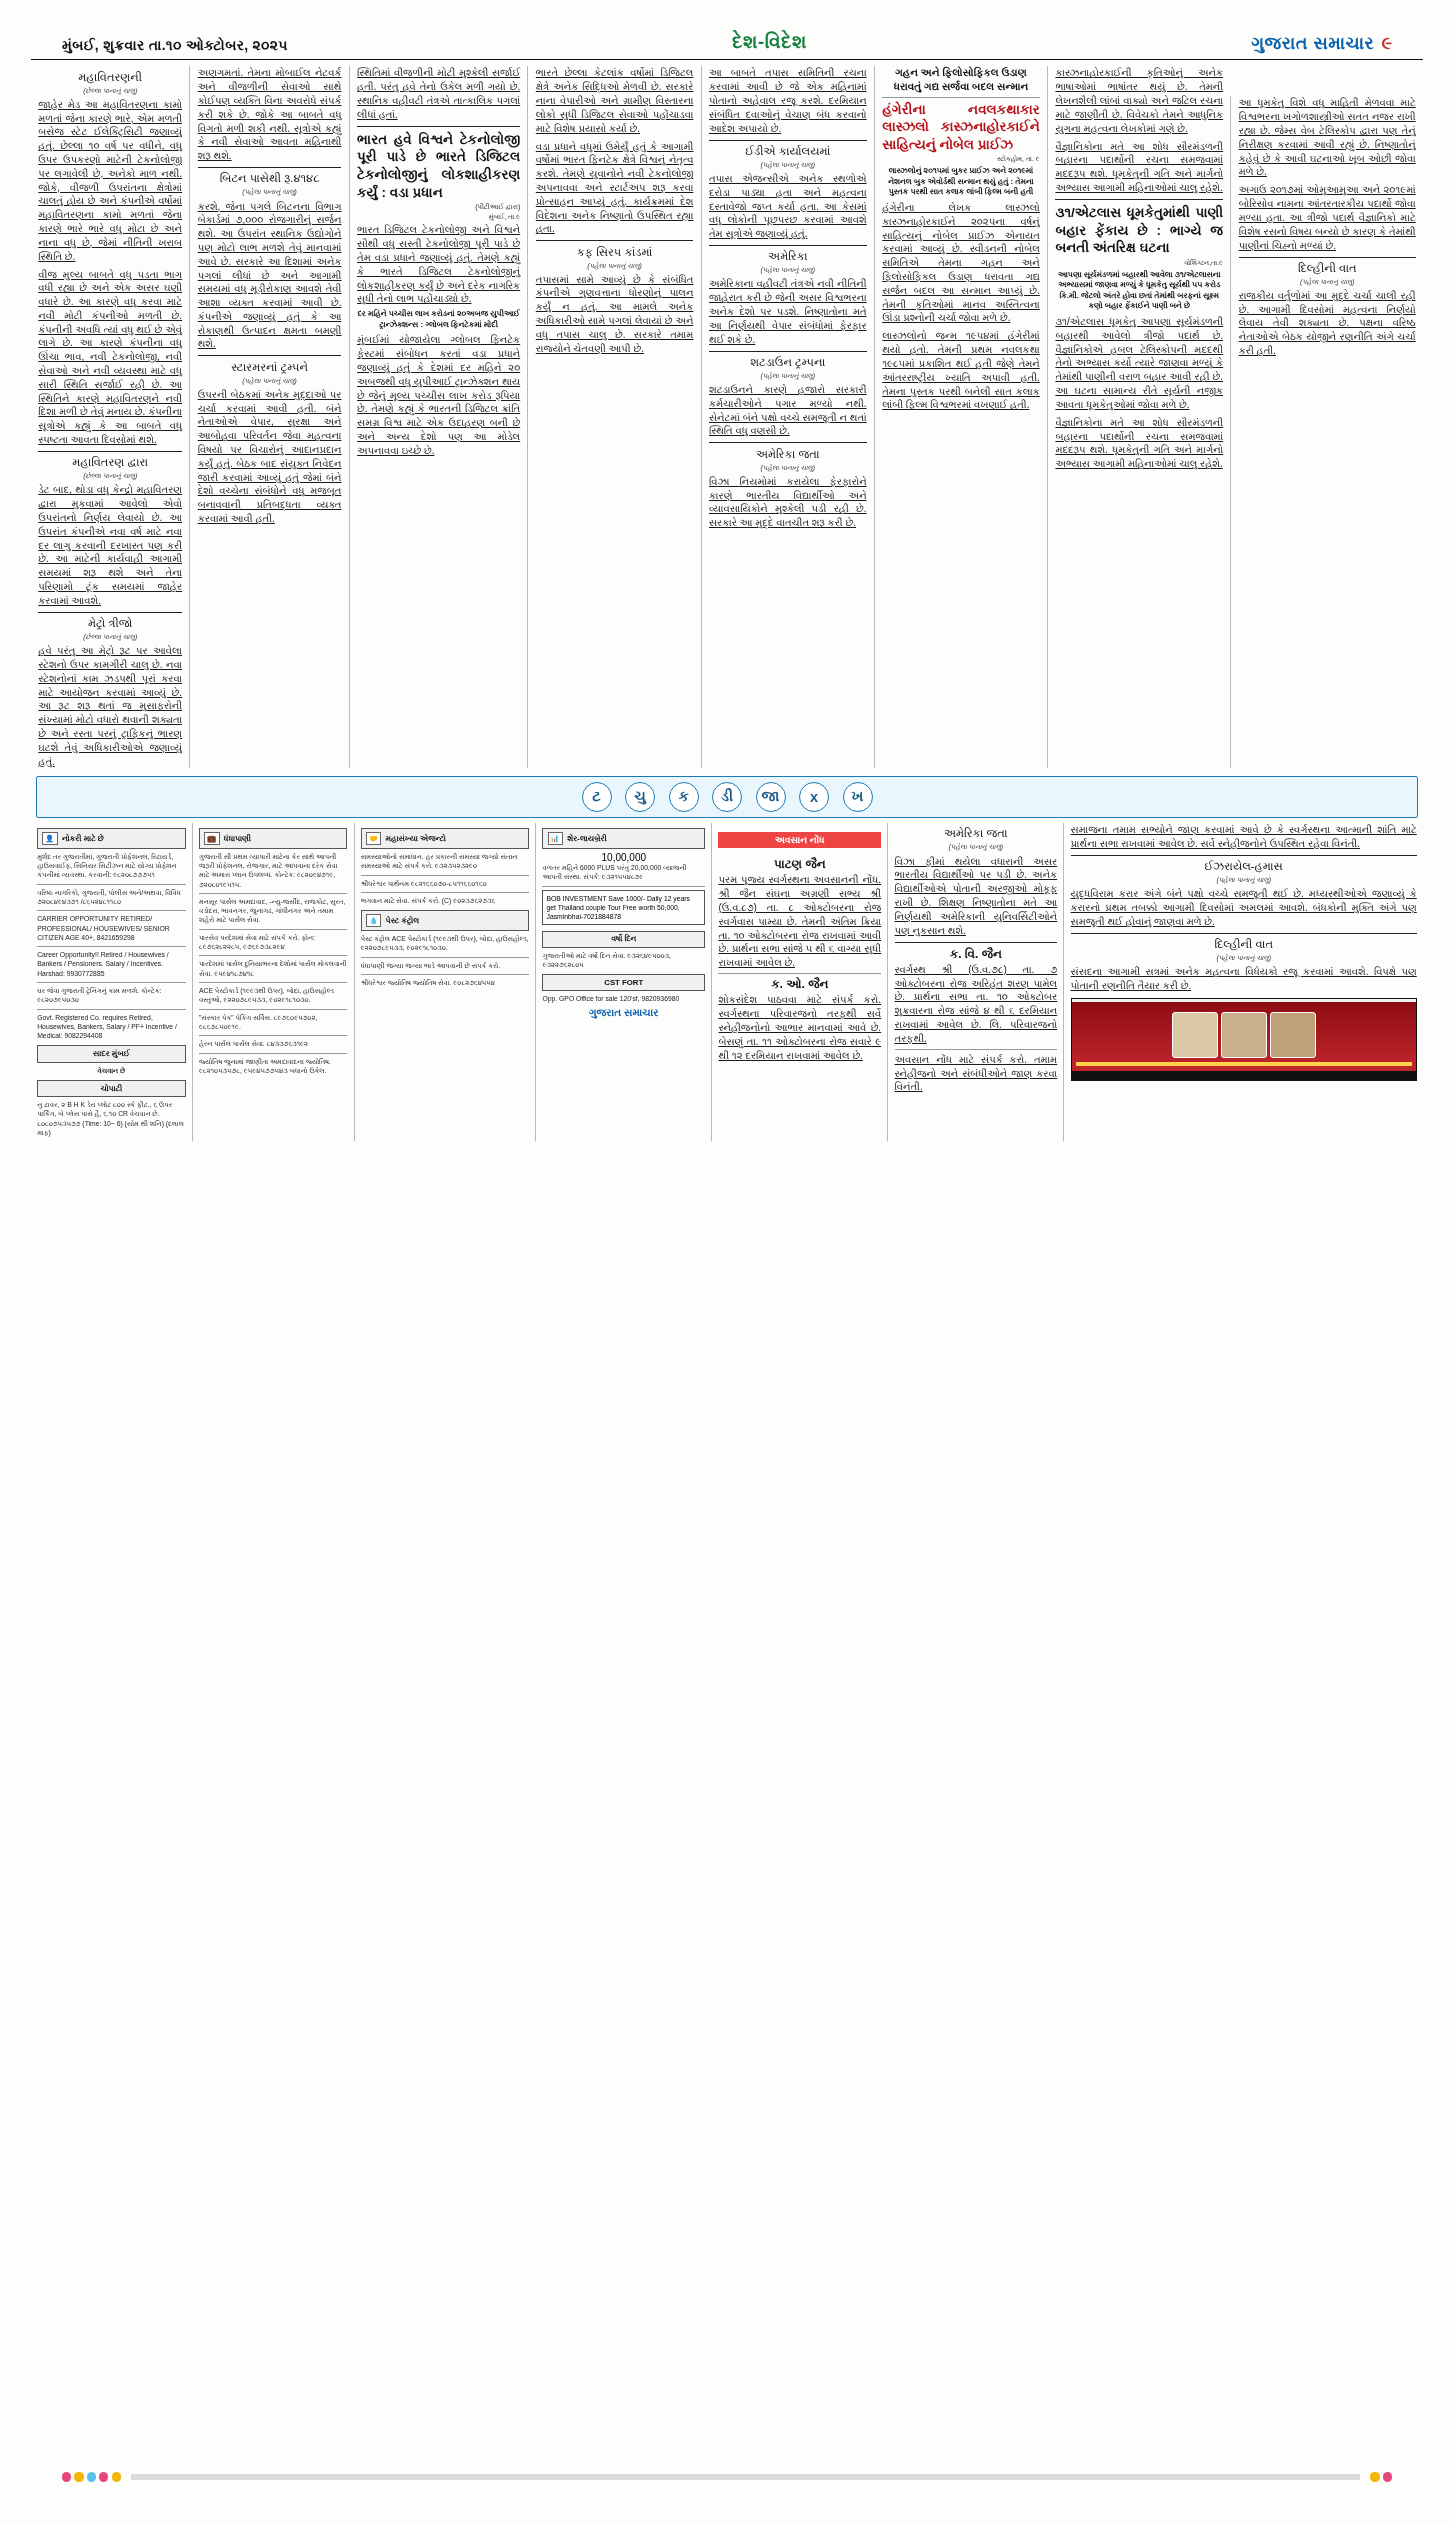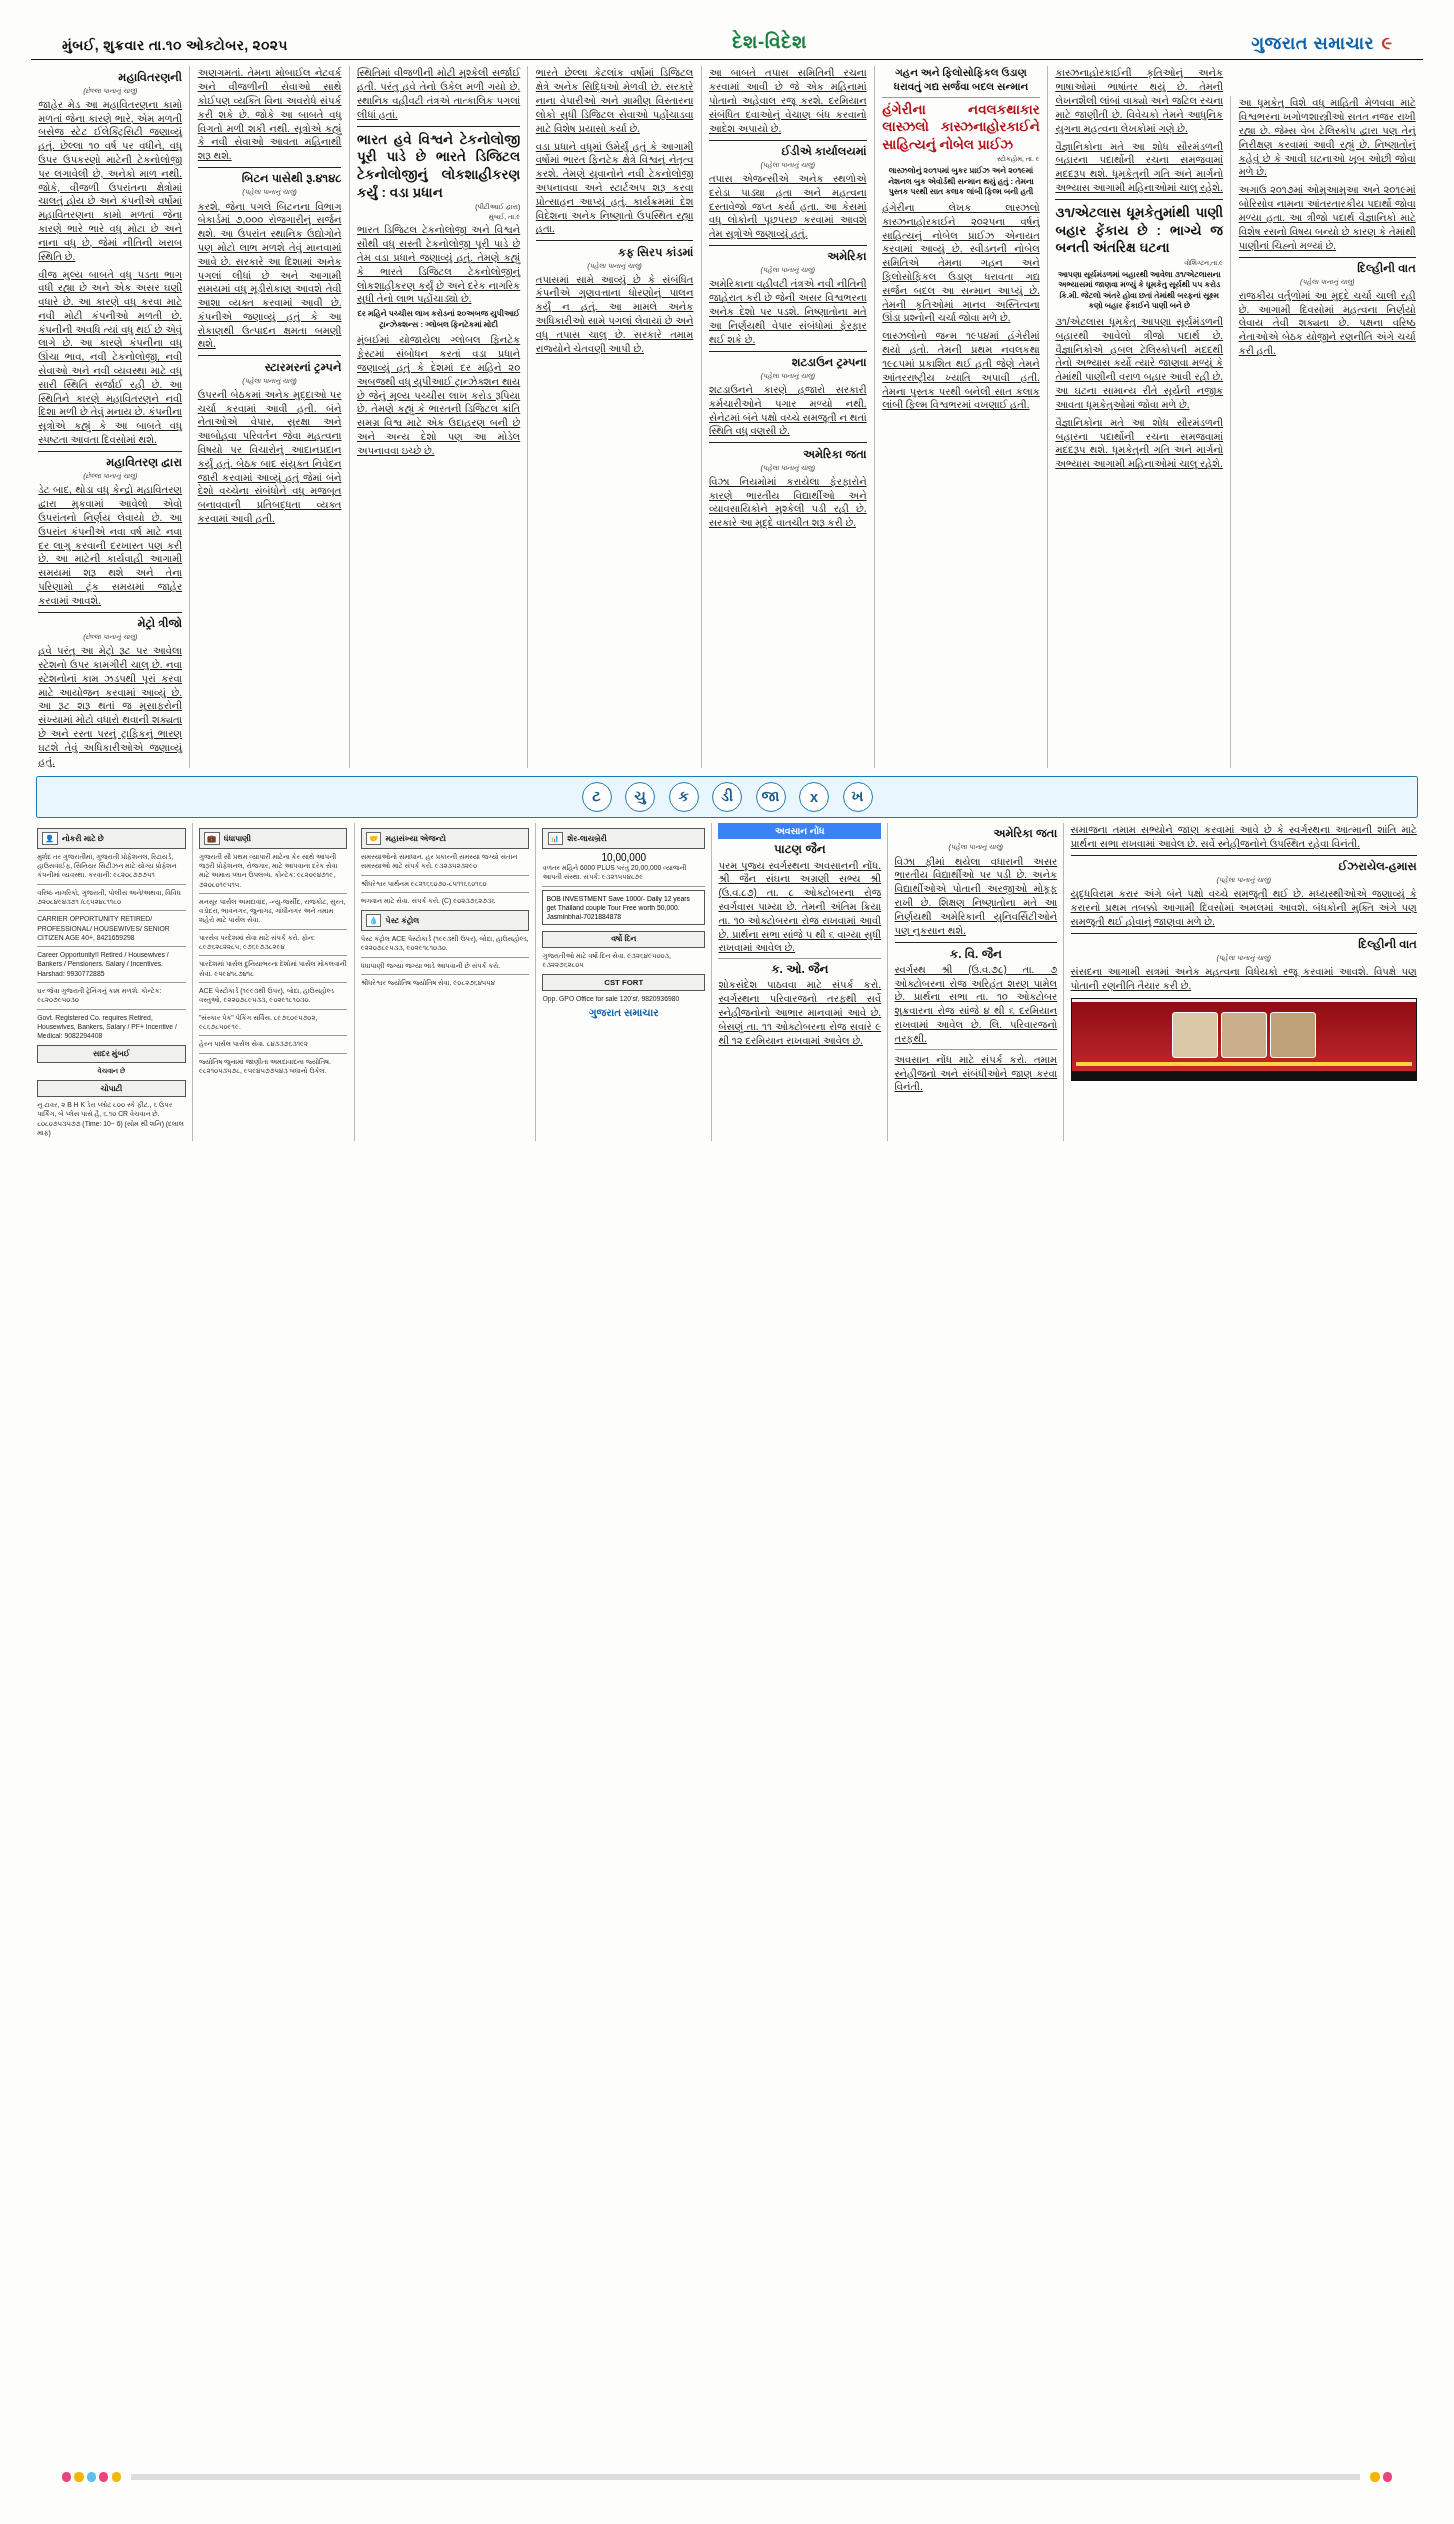--- a/index.html
+++ b/index.html
@@ -10,21 +10,21 @@
   
   .masthead{display:flex;align-items:flex-end;justify-content:space-between;padding:0 31px 5.2px 31px;border-bottom:1.6px solid #111;}
   .mast-left{font-size:14px;font-weight:bold;color:#111;letter-spacing:0.3px;}
   .mast-center{font-size:18.7px;font-weight:bold;color:#15803d;letter-spacing:0.5px;padding-bottom:1px;}
   .mast-right{display:flex;align-items:flex-end;gap:7.3px;}
   .mast-logo{font-size:17.7px;font-weight:bold;color:#0b62ad;letter-spacing:0.5px;}
   .mast-page{font-size:17.7px;font-weight:bold;color:#c0392b;}
 
   
   .gujtext{font-size:10px;line-height:1.38;color:#1a1a1a;text-align:justify;text-decoration:underline;}
-  .sechead{font-size:11.4px;font-weight:bold;text-align:right;color:#111;margin:4.2px 0 3.1px;}
+  .sechead{font-size:11.4px;font-weight:normal;text-align:center;color:#111;margin:4.2px 0 3.1px;}
   .subhead{font-size:12px;font-weight:bold;text-align:center;color:#111;margin:3.1px 0 2.1px;}
   .contd{font-size:6.8px;text-align:center;color:#333;font-style:italic;margin:1px 0 3.1px;}
   .rule{border-top:0.5px solid #222;margin:4.2px 0;}
   .rule-thin{border-top:0.5px solid #999;margin:3.1px 0;}
 
   
   .topgrid{display:flex;gap:0;padding-top:6.2px;}
   .col{padding:0 7.3px;}
   .col + .col{border-left:0.5px solid #b9b9b9;}
   .c1{width:156px;}
@@ -51,21 +51,21 @@
   .clscol{padding:0 6.2px;}
   .clscol + .clscol{border-left:0.5px solid #b9b9b9;}
   .cat{border:0.5px solid #555;background:#f0f0ee;display:flex;align-items:center;gap:4.2px;padding:2.6px 4.2px;margin:5.2px 0 3.1px;}
   .cat .ic{width:13.5px;height:11.4px;border:0.5px solid #666;background:#fff;display:flex;align-items:center;justify-content:center;font-size:7.3px;}
   .cat .tx{font-size:7.8px;font-weight:bold;color:#111;}
   .ad{font-size:6.8px;line-height:1.35;color:#1a1a1a;margin-bottom:4.2px;}
   .adbox{border:0.5px solid #555;padding:3.1px;margin-bottom:4.2px;font-size:6.8px;line-height:1.35;}
   .bigno{font-size:10px;font-weight:normal;text-align:center;}
 
   
-  .obitbar{background:#3b82f6;color:#fff;font-size:9.3px;font-weight:bold;text-align:center;padding:2.6px 0;margin:0 0;}
+  .obitbar{background:#ef4444;color:#fff;font-size:9.3px;font-weight:bold;text-align:center;padding:2.6px 0;margin:9px 0;}
 
   
   .advert{border:1px solid #111;margin-top:5.2px;background:#111;color:#fff;position:relative;overflow:hidden;}
   .adv-top{background:#f2f2f2;color:#111;font-size:6.2px;display:flex;justify-content:space-between;padding:1.6px 3.1px;}
   .adv-main{background:linear-gradient(180deg,#8e0d12,#c1272d);padding:5.2px 4.2px;text-align:center;}
   .adv-h1{font-size:15.6px;font-weight:bold;color:#ffd24a;line-height:1.15;}
   .adv-h2{font-size:11.4px;font-weight:bold;color:#ffffff;margin-top:2.1px;}
   .adv-sub{font-size:7.3px;color:#fff;margin-top:3.1px;}
   .adv-date{background:#ffd24a;color:#7a0b0f;font-weight:bold;font-size:8.3px;padding:2.1px 0;margin-top:4.2px;}
   .adv-house{background:#111;color:#fff;text-align:center;padding:3.1px 0;}

